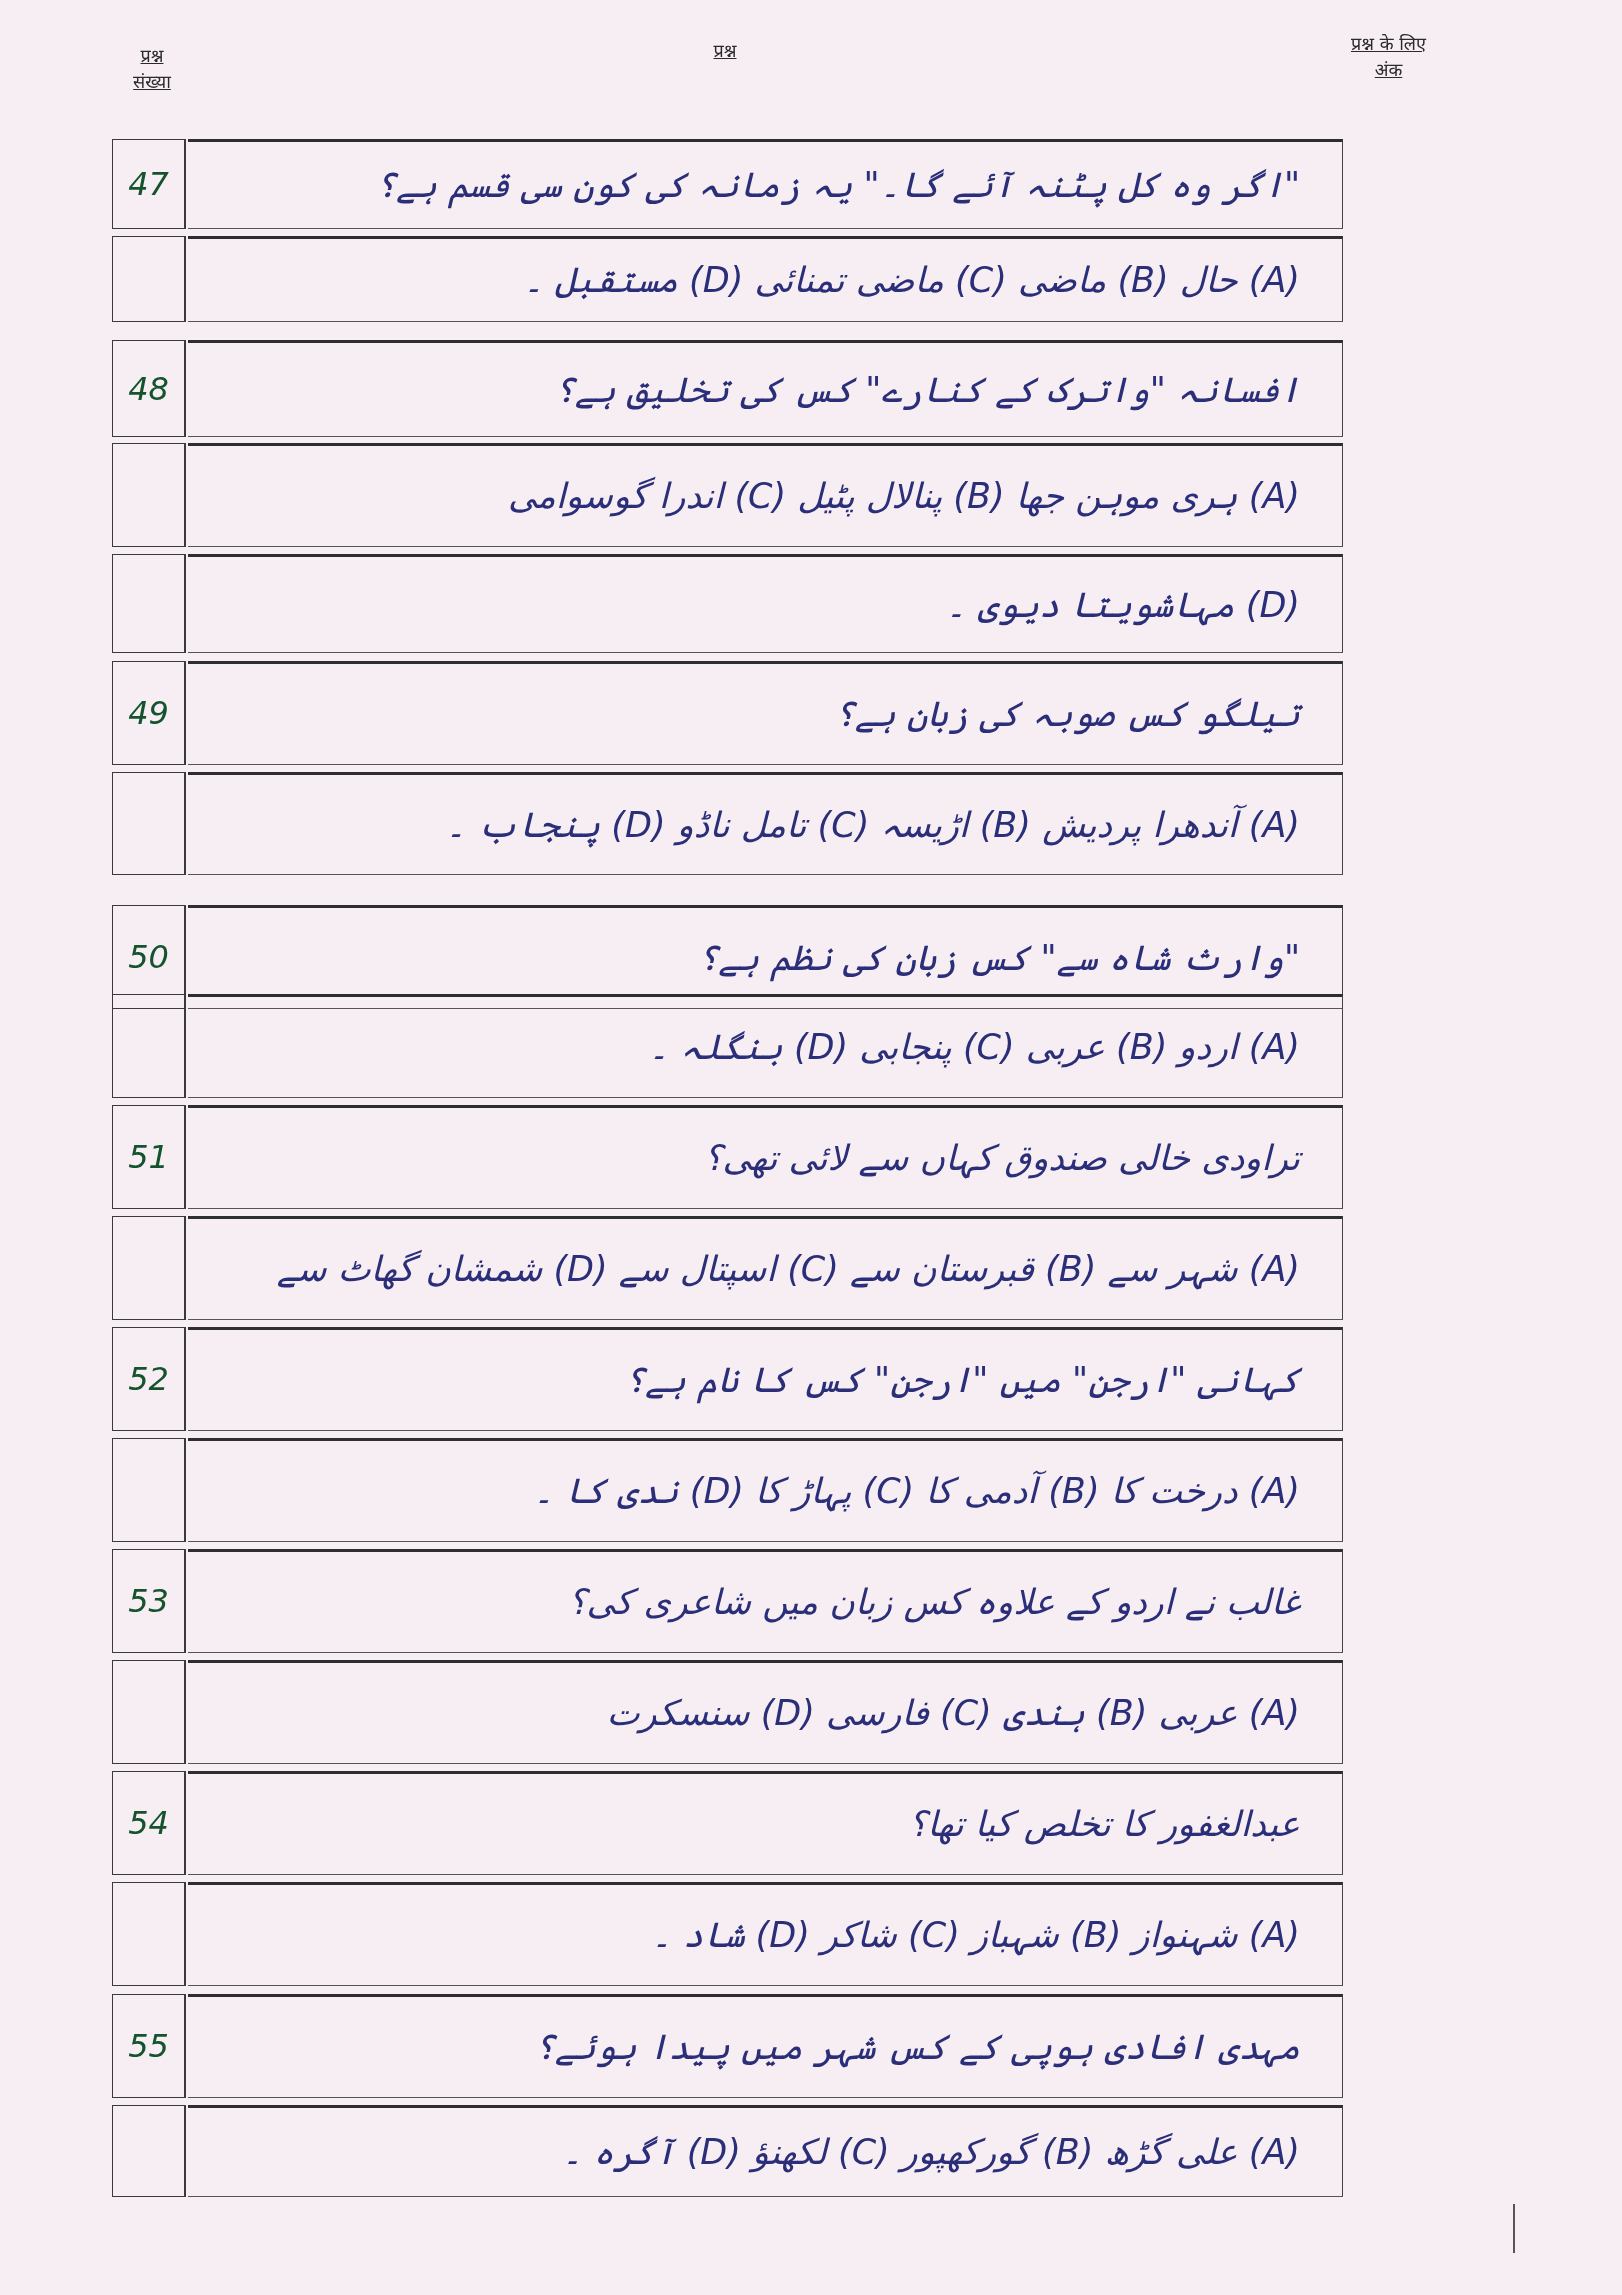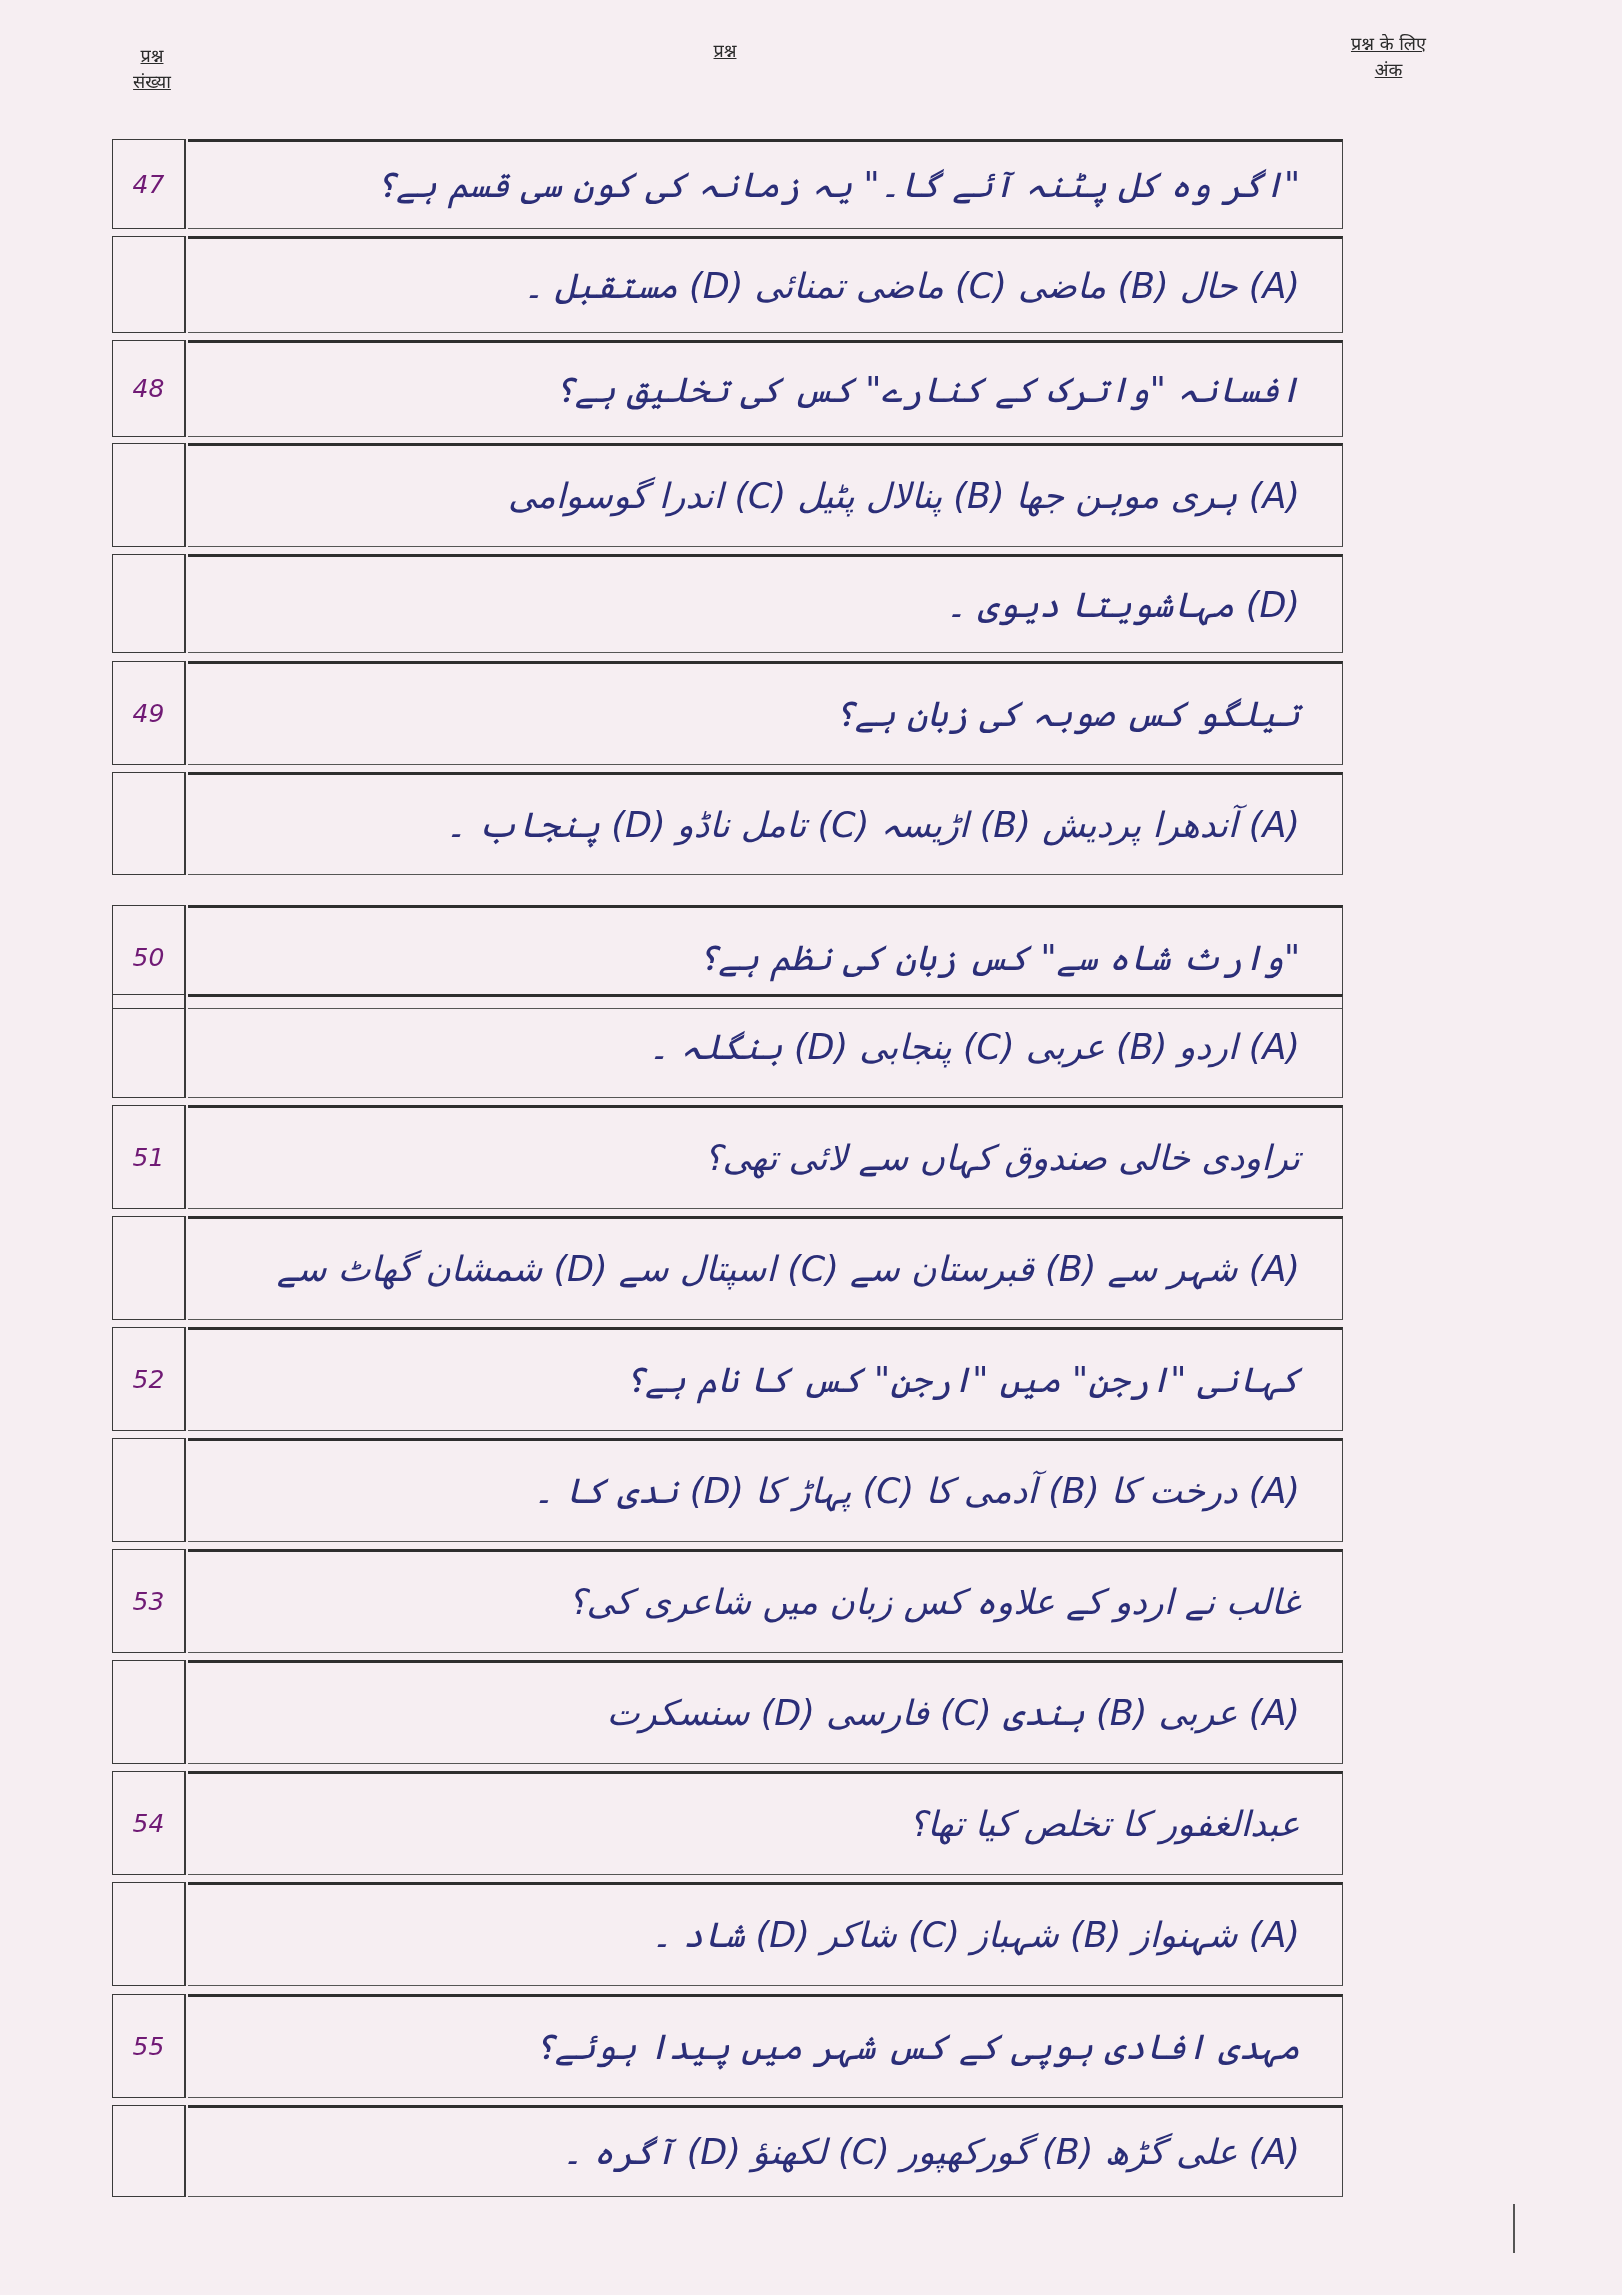--- a/index.html
+++ b/index.html
@@ -36,22 +36,22 @@
   }
   .row .numcell {
     position: absolute;
     left: 0; top: 0; bottom: 0;
     width: 74px;
     border: 1.4px solid #3a3a3a;
     border-right: 2.8px double #3a3a3a;
     box-sizing: border-box;
     display: flex; align-items: center; justify-content: center;
     font-family: "DejaVu Sans", sans-serif;
-    font-size: 25px;
-    color: #701a75;
+    font-size: 32px;
+    color: #14532d;
     font-style: italic;
   }
   .row .qcell {
     position: absolute;
     left: 76px; right: 0; top: 0; bottom: 0;
     border-top: 3.5px solid #2e2e2e;
     border-bottom: 1.4px solid #555;
     border-right: 1.4px solid #444;
     box-sizing: border-box;
     display: flex; align-items: center;
@@ -77,21 +77,21 @@
 
 <div class="hdr" id="hdr-num">प्रश्न संख्या</div>
 <div class="hdr" id="hdr-q">प्रश्न</div>
 <div class="hdr" id="hdr-marks">प्रश्न के लिए अंक</div>
 
 <div class="table">
   <div class="row" style="top:139px;height:90px">
     <div class="numcell">47</div>
     <div class="qcell">"اگر وہ کل پٹنہ آئے گا۔" یہ زمانہ کی کون سی قسم ہے؟</div>
   </div>
-  <div class="row" style="top:236px;height:97px">
+  <div class="row" style="top:236px;height:86px">
     <div class="numcell"></div>
     <div class="qcell">(A) حال (B) ماضی (C) ماضی تمنائی (D) مستقبل ۔</div>
   </div>
   <div class="row" style="top:340px;height:97px">
     <div class="numcell">48</div>
     <div class="qcell">افسانہ "واترک کے کنارے" کس کی تخلیق ہے؟</div>
   </div>
   <div class="row" style="top:443px;height:104px">
     <div class="numcell"></div>
     <div class="qcell">(A) ہری موہن جھا (B) پنالال پٹیل (C) اندرا گوسوامی</div>

